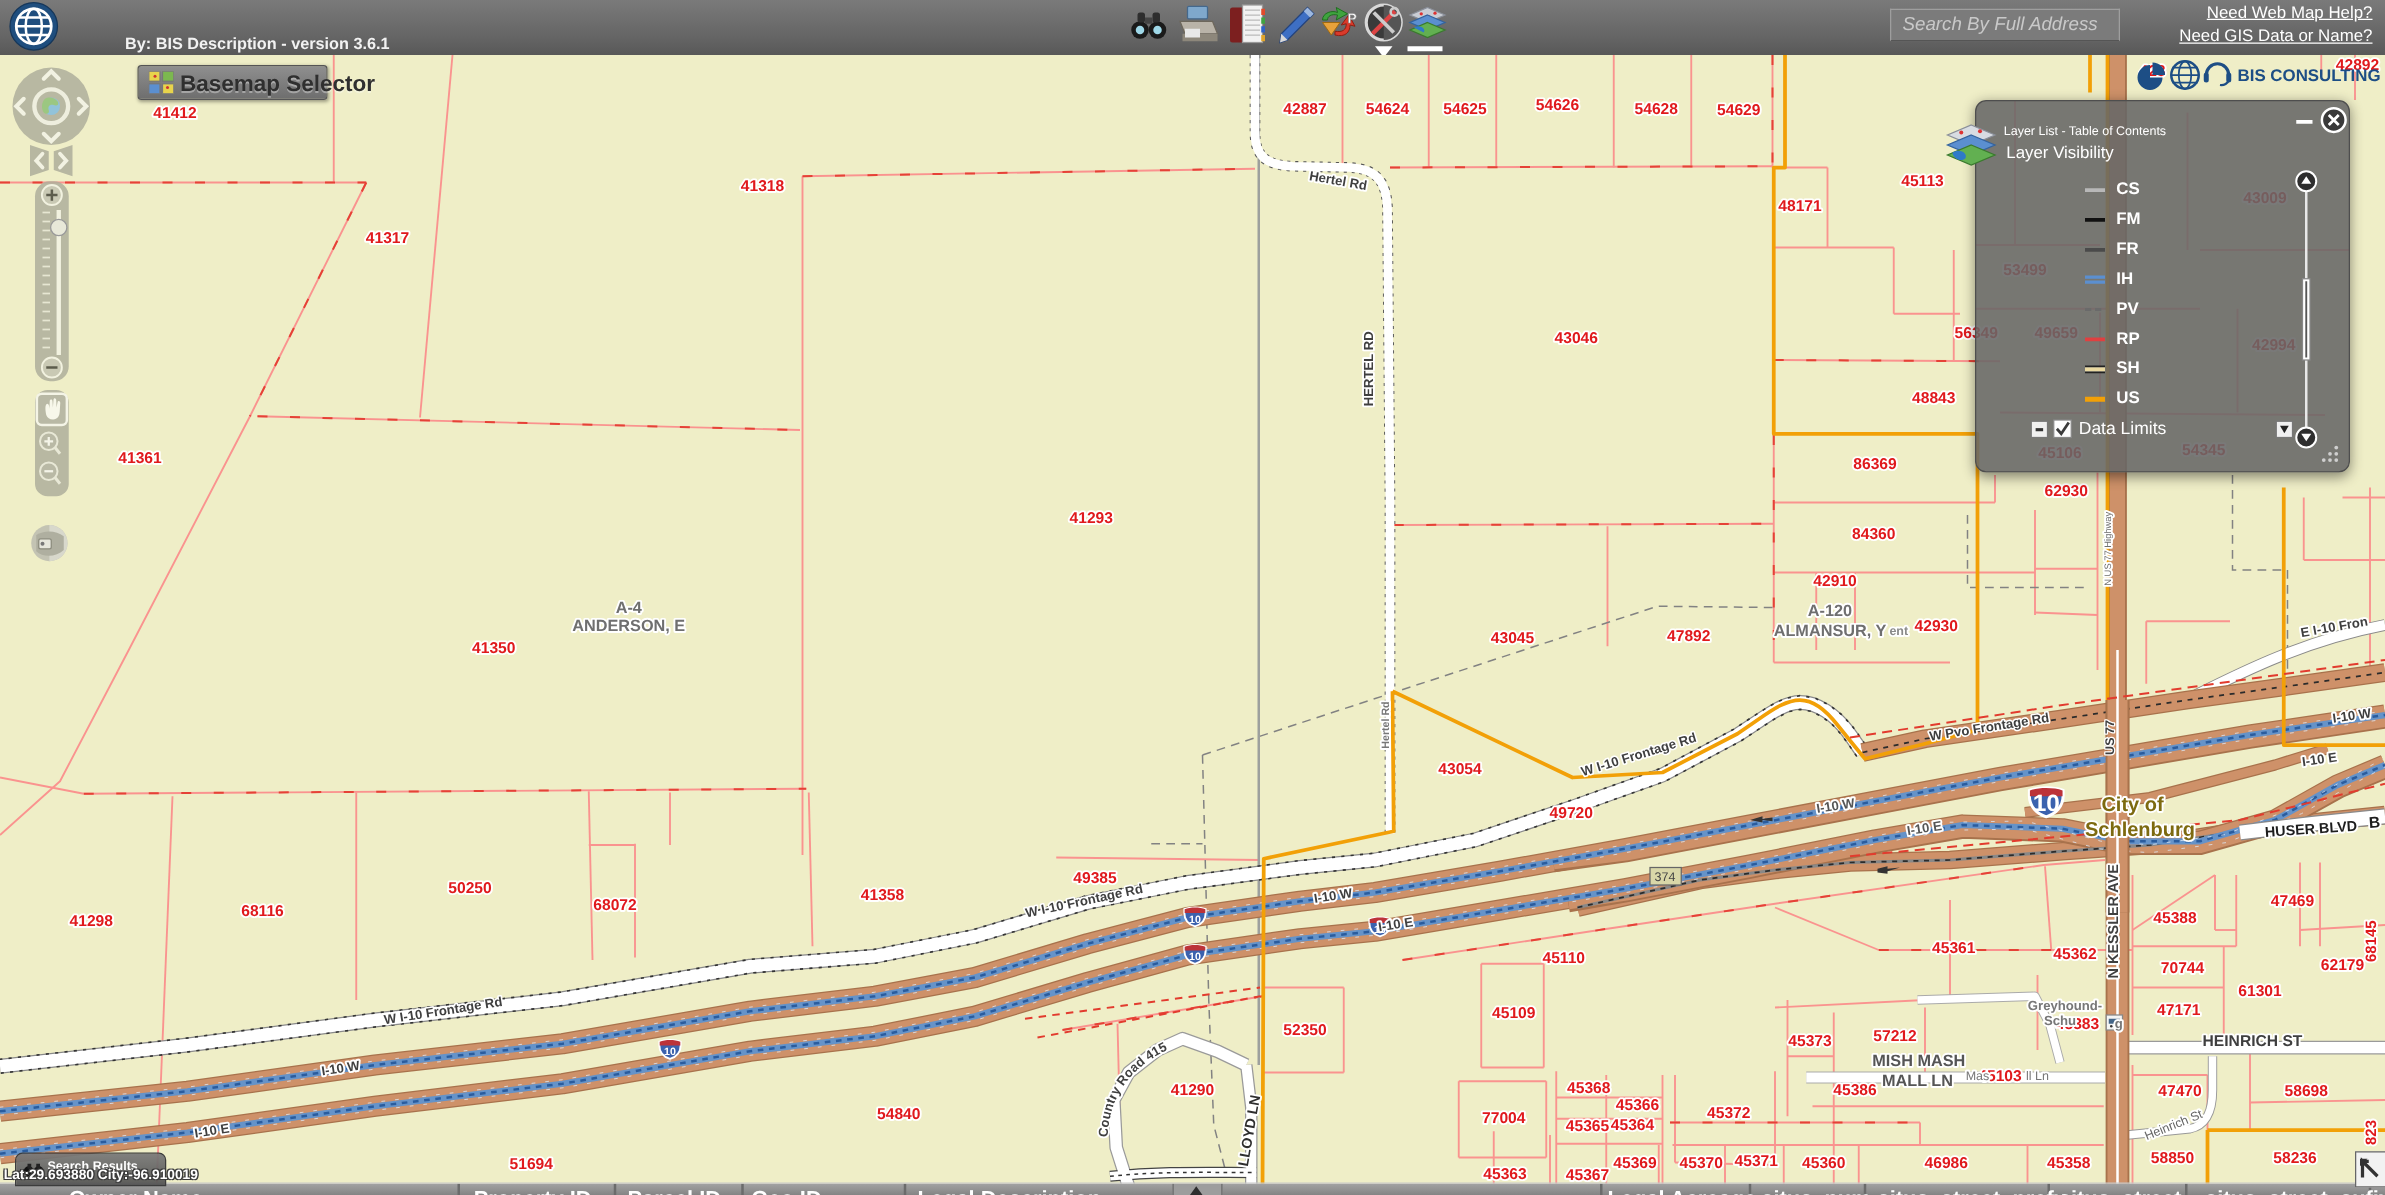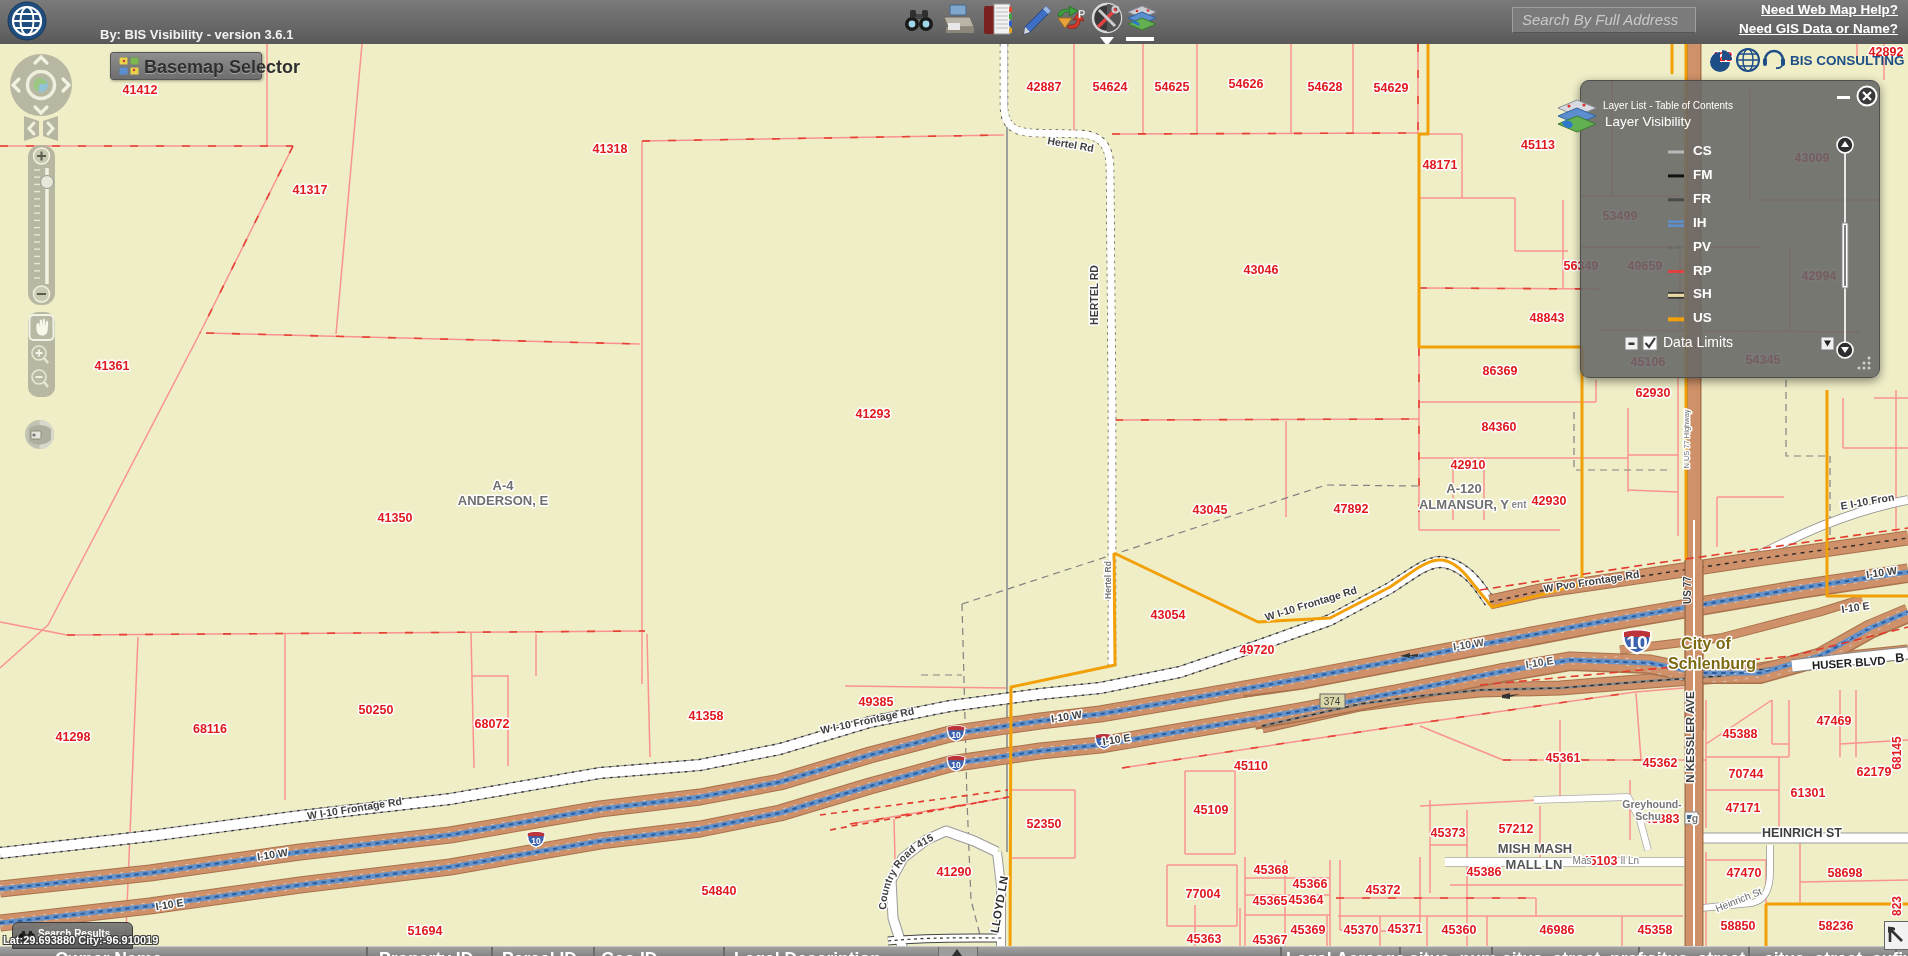--- a/index.html
+++ b/index.html
@@ -2,21 +2,21 @@
 <html><head>
 <meta charset="utf-8">
 <style>
 html,body{margin:0;padding:0;width:1908px;height:956px;overflow:hidden;background:#EFEEC7;font-family:"Liberation Sans",sans-serif;}
 #page{position:relative;width:1908px;height:956px;overflow:hidden;}
 #hdr{position:absolute;left:0;top:0;width:1908px;height:44px;background:linear-gradient(#7a7a7a,#646464 70%,#585858);z-index:50;}
 #hdr .title{position:absolute;left:100px;top:1px;color:#fff;font-size:22px;font-weight:bold;white-space:nowrap;text-shadow:1px 1px 2px rgba(0,0,0,.4);}
 #hdr .sub{position:absolute;left:100px;top:27px;color:#f2f2f2;font-size:13px;font-weight:bold;white-space:nowrap;}
 #srch{position:absolute;left:1512px;top:7px;width:184px;height:26px;background:#7b7b7b;border:1px solid #9e9e9e;border-bottom-color:#555;box-sizing:border-box;}
 #srch span{position:absolute;left:9px;top:3px;font-style:italic;font-size:15px;color:#c9c9c9;}
-.hlink{position:absolute;right:10px;color:#fff;font-weight:bold;font-size:13.5px;text-decoration:underline;white-space:nowrap;}
+.hlink{position:absolute;right:10px;color:#fff;font-weight:normal;font-size:13.5px;text-decoration:underline;white-space:nowrap;}
 #map{position:absolute;left:0;top:0;}
 #lyr{position:absolute;left:1580px;top:80px;width:298px;height:296px;background:rgba(103,103,103,0.88);border:1px solid #4e4e4e;border-radius:9px;box-shadow:0 3px 10px rgba(0,0,0,.45);z-index:40;color:#fff;}
 #lyr .ttl{position:absolute;left:22px;top:19px;font-size:10px;font-weight:normal;white-space:nowrap;}
 #lyr .lv{position:absolute;left:24px;top:33px;font-size:13.5px;}
 .lrow{position:absolute;left:112px;font-size:13.5px;font-weight:bold;}
 #bm{position:absolute;left:110px;top:52px;width:150px;height:26px;white-space:nowrap;background:linear-gradient(#8f8f8f,#6e6e6e);border:1px solid #555;border-radius:3px;box-shadow:1px 1px 3px rgba(0,0,0,.35);z-index:30;}
 #bm span{position:absolute;left:33px;top:4px;font-size:18px;white-space:nowrap;font-weight:bold;color:#2f2f2f;text-shadow:0 1px 0 rgba(255,255,255,.35);}
 #tab{position:absolute;left:12px;top:922px;width:119px;height:25px;background:linear-gradient(rgba(120,120,120,.93),rgba(82,82,82,.93));border:1px solid #3c3c3c;border-radius:6px 6px 0 0;z-index:45;}
 #tab span{position:absolute;left:25px;top:5px;color:#fff;font-size:10px;white-space:nowrap;font-weight:bold;text-align:center;}
 #latlong{position:absolute;left:3px;top:934px;color:#fff;font-size:11px;font-weight:bold;z-index:46;text-shadow:-1px -1px 0 #3a3a3a,1px -1px 0 #3a3a3a,-1px 1px 0 #3a3a3a,1px 1px 0 #3a3a3a;}
@@ -479,21 +479,21 @@
    <path d="M14,0 L28,6 L14,12 L0,6 Z" fill="#C9CDD4" stroke="#8a8f99"></path>
    <circle cx="9" cy="5" r="1.3" fill="#D33"></circle>
           <circle cx="15" cy="7.5" r="1.3" fill="#D33"></circle>
           <circle cx="20" cy="4.5" r="1.3" fill="#D33"></circle>
    <path d="M14,6 L28,12 L14,18 L0,12 Z" fill="#5B8FD0" stroke="#33639e"></path>
    <path d="M14,12 L28,18 L14,24 L0,18 Z" fill="#62B051" stroke="#3a7a2e"></path>
    <path d="M3,16 C8,13 13,17 11,20" fill="#2E7AC8"></path>
   </g>
   <rect x="1126" y="37" width="28" height="4" fill="#fff"></rect>
  </svg>
- <div class="sub">By: BIS Visibility - version 3.6.1</div>
+ <div class="sub">By: BIS Description - version 3.6.1</div>
  <div id="srch">
         <span>Search By Full Address</span>
       </div>
  <div class="hlink" style="top:2px">Need Web Map Help?</div>
  <div class="hlink" style="top:21px">Need GIS Data or Name?</div>
 </div>
 
 <svg width="140" height="420" style="position:absolute;left:0;top:44px;z-index:30">
  <g fill="#AEAE9B" opacity="0.85">
   <circle cx="41" cy="41" r="31"></circle>

